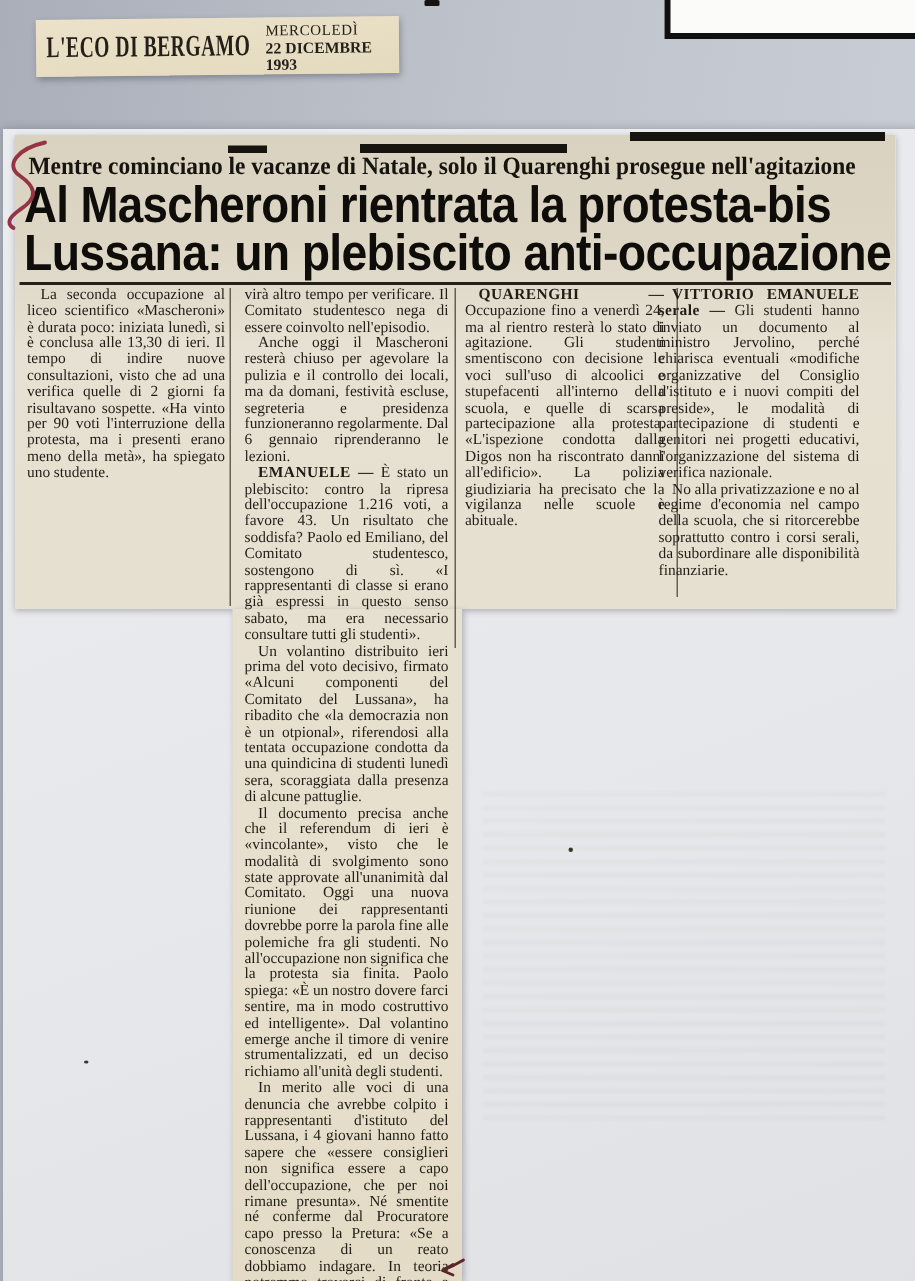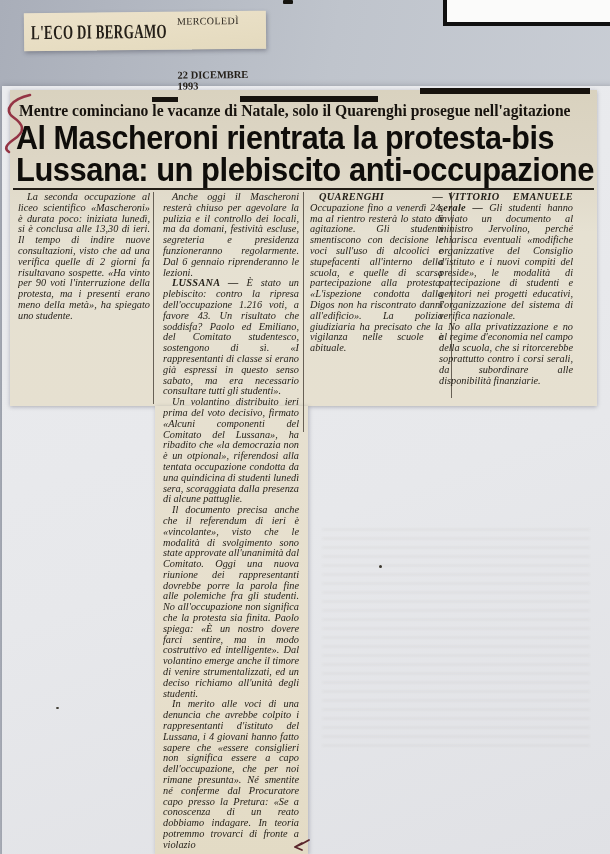--- a/index.html
+++ b/index.html
@@ -21,21 +21,21 @@
     box-shadow:1px 2px 4px rgba(40,40,55,.35);
     transform:rotate(-.6deg);display:flex;align-items:center;
     color:#241f18;
   }
   .masthead-title{
     display:inline-block;white-space:nowrap;transform-origin:left center;
     font-weight:bold;font-size:20px;letter-spacing:.5px;margin-left:7px;
   }
   .masthead-date{position:absolute;left:153px;top:4px;line-height:11.5px;}
   .masthead-date .wd{font-weight:normal;font-size:10px;letter-spacing:.4px;display:block;}
-  .masthead-date .dt{font-weight:bold;font-size:10.5px;display:block;margin-top:42px;}
+  .masthead-date .dt{font-weight:bold;font-size:10.5px;display:block;}
   
   .corner-box{
     position:absolute;left:443px;top:-16px;width:220px;height:34px;
     background:#fbfbfa;border:4px solid #101010;
   }
   
   .clip-main{
     position:absolute;left:10px;top:90px;width:587px;height:316px;
     background:linear-gradient(180deg,#d9d2bf 0%,#ddd6c5 22%,#e6e1d2 45%,#e6e0d0 100%);
     box-shadow:0 1px 4px rgba(40,40,60,.3);
@@ -64,21 +64,21 @@
   .col-divider{position:absolute;width:1px;background:rgba(60,54,44,.75);}
   .div1{left:153px;top:192px;height:212px;}
   .div2{left:303px;top:192px;height:240px;}
   .div3{left:451px;top:192px;height:206px;}
   .col{
     position:absolute;top:192px;color:#211d16;
     font-size:10.3px;line-height:10.8px;text-align:justify;
     hyphens:auto;-webkit-hyphens:auto;word-spacing:-.2px;
   }
   .col p{margin:0;}
-  .col p.ind{text-indent:9px;font-style:italic;}
+  .col p.ind{text-indent:9px;}
   .col p.noind{text-indent:0;}
   .col strong{letter-spacing:.3px;}
   .col1{left:18px;width:132px;height:212px;overflow:hidden;}
   .col2{left:163px;width:136px;height:662px;overflow:hidden;}
   .col3{left:310px;width:133px;height:212px;overflow:hidden;}
   .col4{left:439px;width:134px;height:200px;overflow:hidden;}
   .pen-mark{position:absolute;left:0px;top:90px;}
   .hand-arrow{position:absolute;left:291px;top:837px;}
   .ghost{
     position:absolute;left:322px;top:522px;width:268px;height:228px;
@@ -123,22 +123,23 @@
 <div class="headline-divider"></div>
 
 <div class="col-divider div1"></div>
 <div class="col-divider div2"></div>
 <div class="col-divider div3"></div>
 
 <div class="col col1">
     <p class="ind">La seconda occupazione al liceo scientifico «Mascheroni» è durata poco: iniziata lunedì, si è conclusa alle 13,30 di ieri. Il tempo di indire nuove consultazioni, visto che ad una verifica quelle di 2 giorni fa risultavano sospette. «Ha vinto per 90 voti l'interruzione della protesta, ma i presenti erano meno della metà», ha spiegato uno studente.</p>
   </div>
 <div class="col col2">
+    <p class="noind">virà altro tempo per verificare. Il Comitato studentesco nega di essere coinvolto nell'episodio.</p>
     <p class="ind">Anche oggi il Mascheroni resterà chiuso per agevolare la pulizia e il controllo dei locali, ma da domani, festività escluse, segreteria e presidenza funzioneranno regolarmente. Dal 6 gennaio riprenderanno le lezioni.</p>
-    <p class="ind"><strong>LUSSANA —</strong> È stato un plebiscito: contro la ripresa dell'occupazione 1.216 voti, a favore 43. Un risultato che soddisfa? Paolo ed Emiliano, del Comitato studentesco, sostengono di sì. «I rappresentanti di classe si erano già espressi in questo senso sabato, ma era necessario consultare tutti gli studenti».</p>
+    <p class="ind"><strong>EMANUELE —</strong> È stato un plebiscito: contro la ripresa dell'occupazione 1.216 voti, a favore 43. Un risultato che soddisfa? Paolo ed Emiliano, del Comitato studentesco, sostengono di sì. «I rappresentanti di classe si erano già espressi in questo senso sabato, ma era necessario consultare tutti gli studenti».</p>
     <p class="ind">Un volantino distribuito ieri prima del voto decisivo, firmato «Alcuni componenti del Comitato del Lussana», ha ribadito che «la democrazia non è un otpional», riferendosi alla tentata occupazione condotta da una quindicina di studenti lunedì sera, scoraggiata dalla presenza di alcune pattuglie.</p>
     <p class="ind">Il documento precisa anche che il referendum di ieri è «vincolante», visto che le modalità di svolgimento sono state approvate all'unanimità dal Comitato. Oggi una nuova riunione dei rappresentanti dovrebbe porre la parola fine alle polemiche fra gli studenti. No all'occupazione non significa che la protesta sia finita. Paolo spiega: «È un nostro dovere farci sentire, ma in modo costruttivo ed intelligente». Dal volantino emerge anche il timore di venire strumentalizzati, ed un deciso richiamo all'unità degli studenti.</p>
     <p class="ind">In merito alle voci di una denuncia che avrebbe colpito i rappresentanti d'istituto del Lussana, i 4 giovani hanno fatto sapere che «essere consiglieri non significa essere a capo dell'occupazione, che per noi rimane presunta». Né smentite né conferme dal Procuratore capo presso la Pretura: «Se a conoscenza di un reato dobbiamo indagare. In teoria potremmo trovarci di fronte a violazio</p>
   </div>
 <div class="col col3">
     <p class="ind"><strong>QUARENGHI —</strong> Occupazione fino a venerdì 24, ma al rientro resterà lo stato di agitazione. Gli studenti smentiscono con decisione le voci sull'uso di alcoolici e stupefacenti all'interno della scuola, e quelle di scarsa partecipazione alla protesta. «L'ispezione condotta dalla Digos non ha riscontrato danni all'edificio». La polizia giudiziaria ha precisato che la vigilanza nelle scuole è abituale.</p>
   </div>
 <div class="col col4">
     <p class="ind"><strong>VITTORIO EMANUELE serale —</strong> Gli studenti hanno inviato un documento al ministro Jervolino, perché chiarisca eventuali «modifiche organizzative del Consiglio d'istituto e i nuovi compiti del preside», le modalità di partecipazione di studenti e genitori nei progetti educativi, l'organizzazione del sistema di verifica nazionale.</p>
     <p class="ind">No alla privatizzazione e no al regime d'economia nel campo della scuola, che si ritorcerebbe soprattutto contro i corsi serali, da subordinare alle disponibilità finanziarie.</p>

